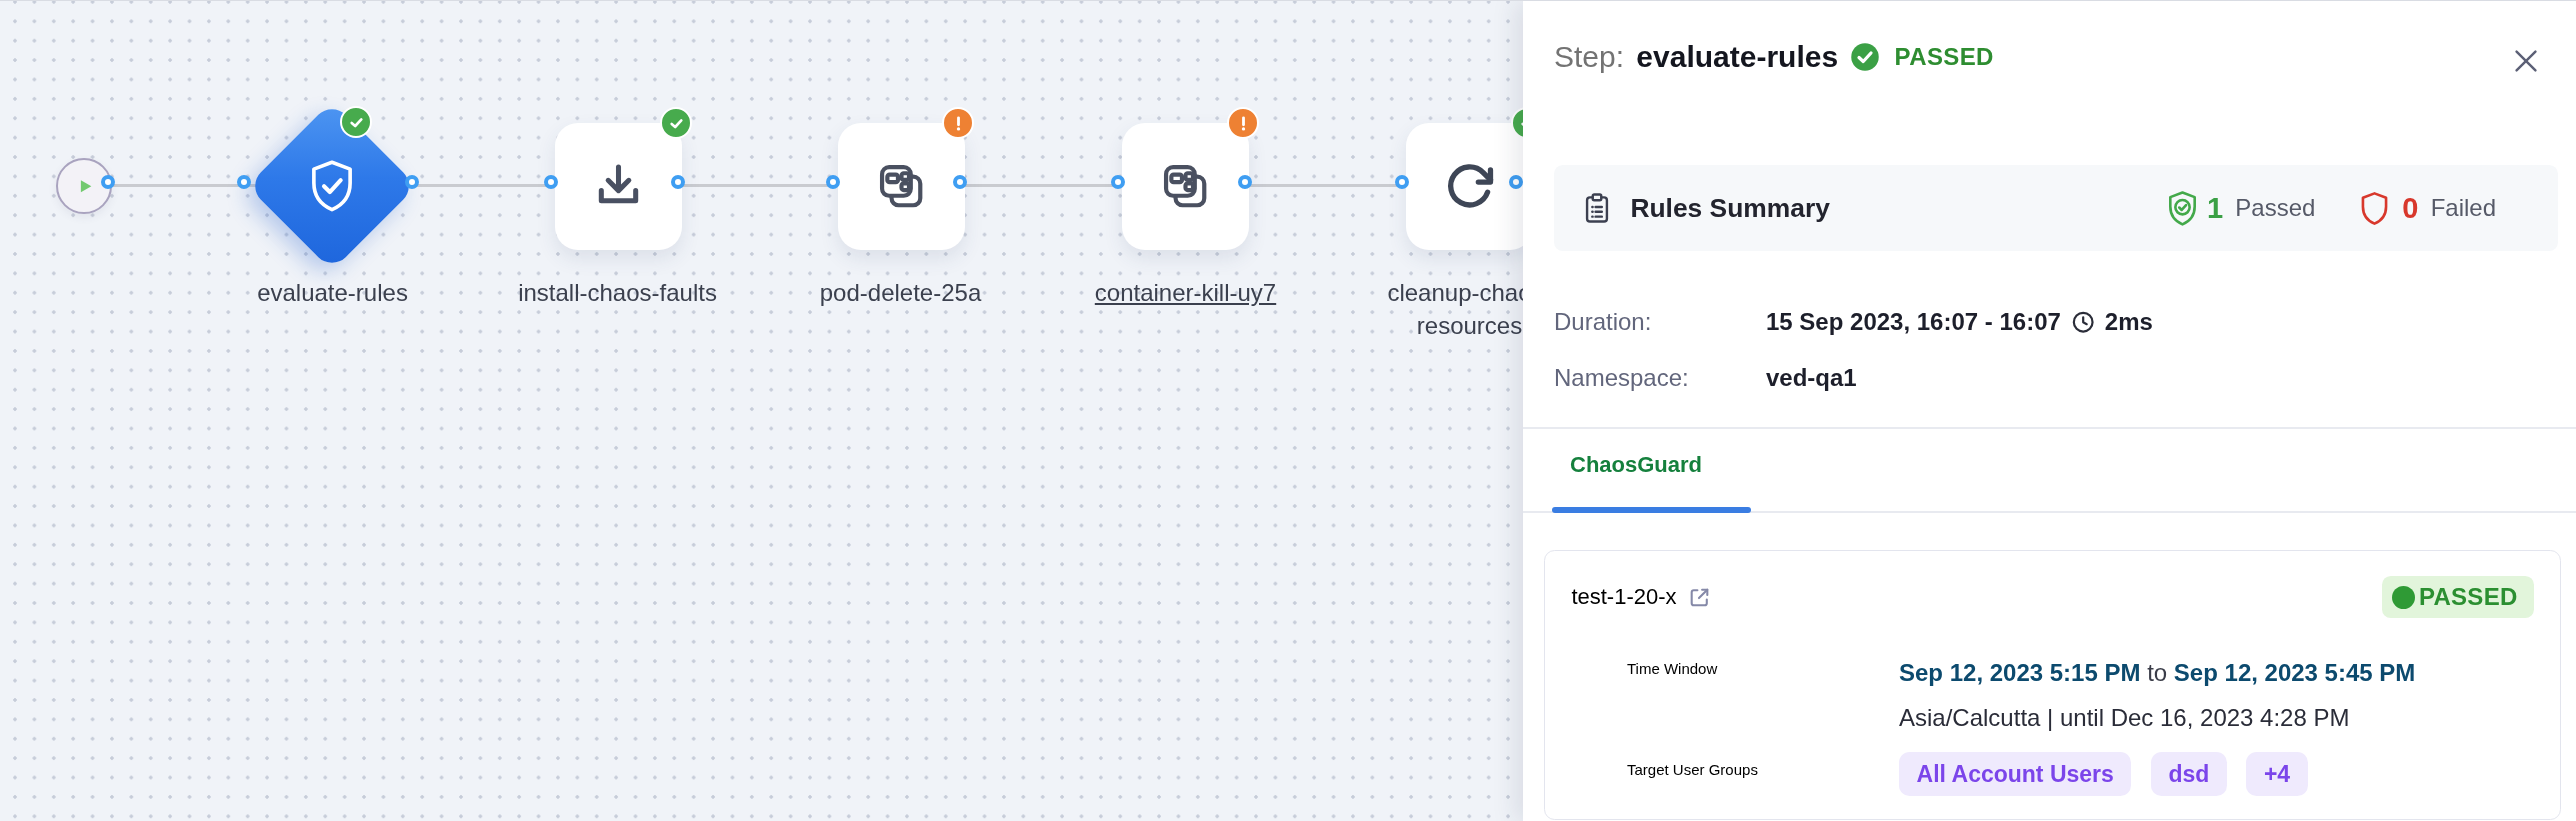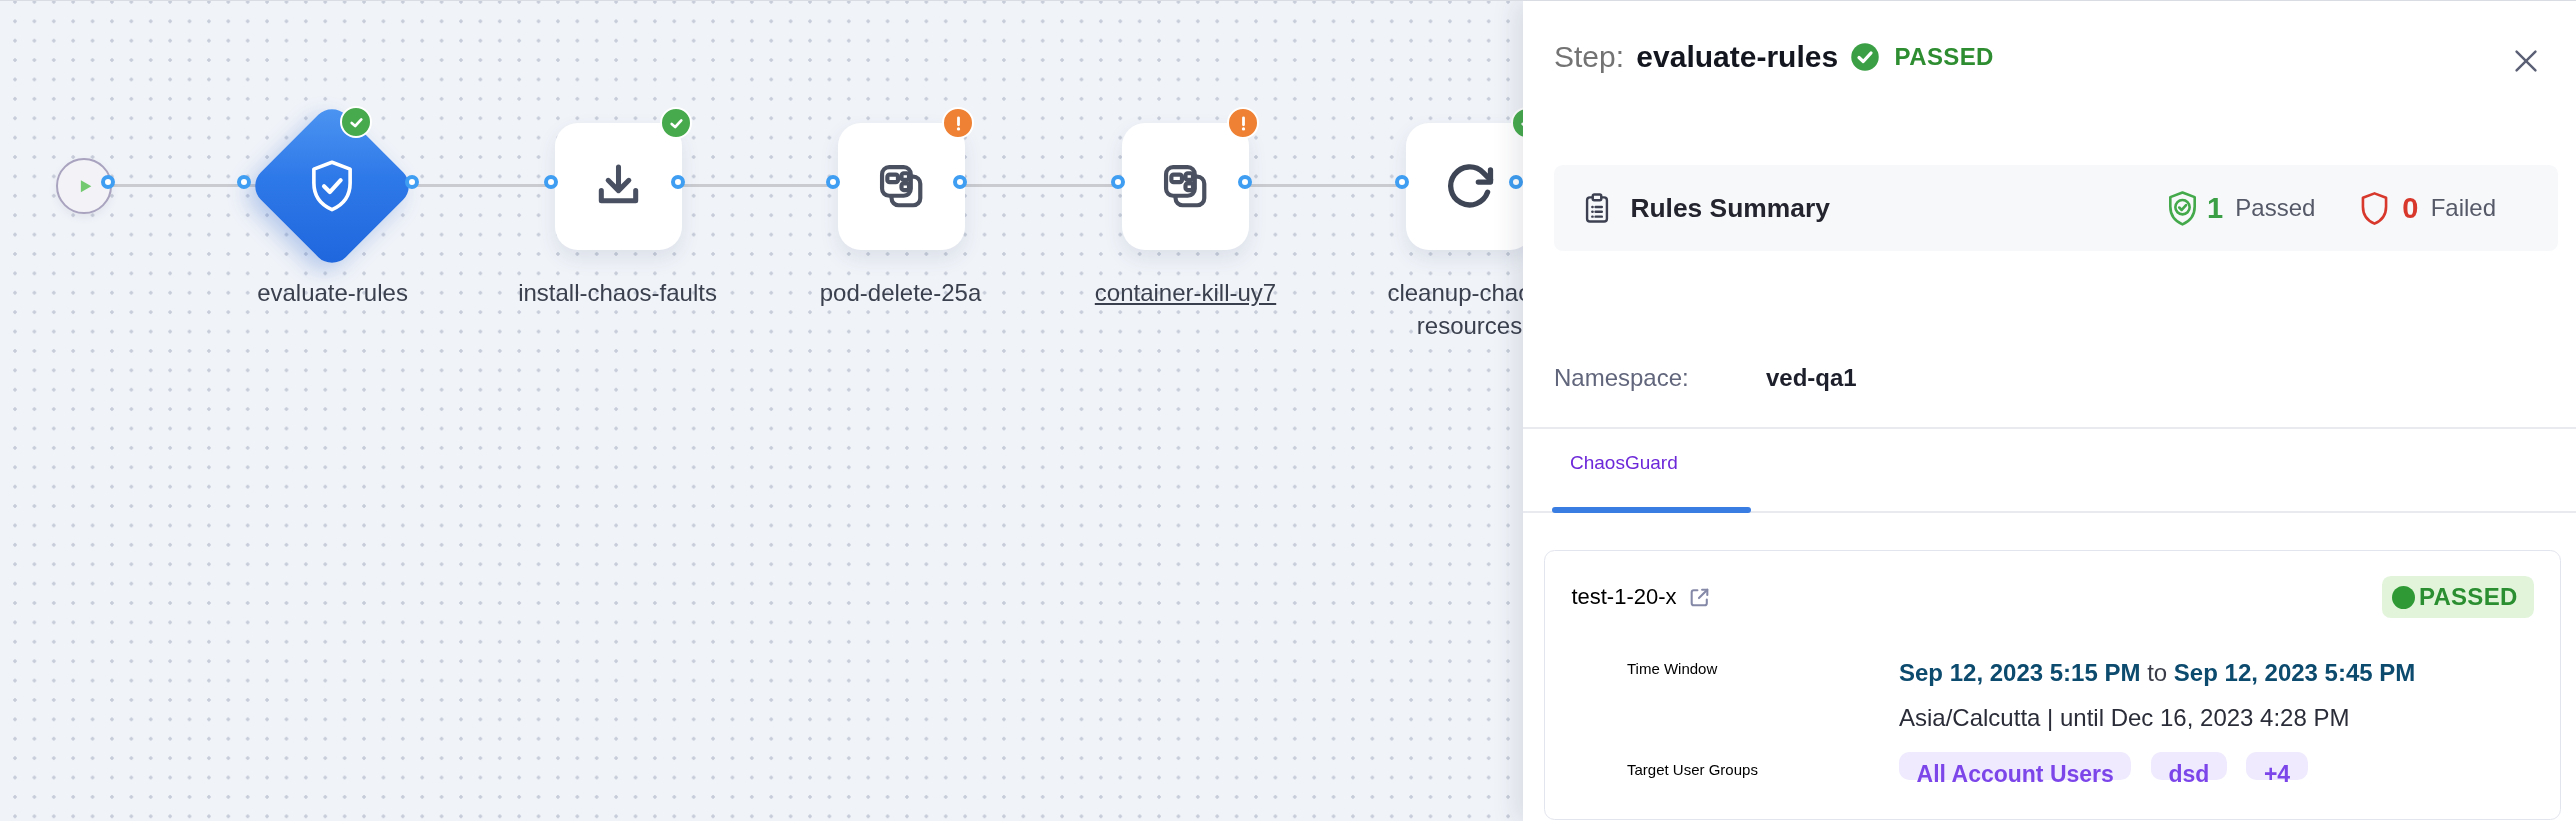--- a/index.html
+++ b/index.html
@@ -52,37 +52,37 @@
   .cnt-fail { font-size:29px; font-weight:700; color:#d8382c; margin:0 12.3px 0 8.8px; }
   .cnt-word { font-size:24px; color:#565a68; }
   .fail-grp { margin-left:41px; display:flex; align-items:center; }
 
   .detail-row { position:absolute; left:31px; display:flex; align-items:center; }
   .detail-label { width:212px; font-size:24px; color:#62667c; }
   .detail-value { font-size:24px; font-weight:600; color:#1d1f2b; display:flex; align-items:center; gap:8.8px; }
 
   .divider { position:absolute; left:0; width:100%; height:1.8px; background:#e8eaf0; }
 
-  .tab-label { position:absolute; top:451px; left:47px; font-size:19px; font-weight:400; color:#6d28d9; cursor:pointer; }
+  .tab-label { position:absolute; top:451px; left:47px; font-size:22px; font-weight:700; color:#15803d; cursor:pointer; }
   .tab-underline { position:absolute; top:506px; left:29px; width:199px; height:6.2px; border-radius:3.5px; background:#3a7de2; z-index:2; }
 
   .card { position:absolute; top:549px; left:21px; width:1017px; height:270px; border:1.8px solid #e3e5ee; border-radius:10.6px; background:#fff; }
   .card-head { position:absolute; top:25px; left:26.4px; right:26.4px; display:flex; align-items:center; }
   .guard-name { font-size:22px; font-weight:400; color:#000000; }
   .ext-link { margin-left:10.6px; cursor:pointer; display:flex; }
   .guard-badge { margin-left:auto; display:flex; align-items:center; background:#e2f5db; border-radius:8.8px; padding:7px 16px 7px 10.6px; }
   .guard-dot { width:23px; height:23px; border-radius:50%; background:#2f9a35; margin-right:3.5px; }
   .guard-badge-text { font-size:24px; font-weight:800; color:#2b8f31; letter-spacing:0.3px; }
 
   .c-label { position:absolute; left:82px; font-size:15px; color:#000000; }
   .tw-line1 { position:absolute; left:354px; top:108px; font-size:24px; color:#3b3d49; }
   .tw-line1 b { font-weight:700; color:#0c4a6e; }
   .tw-line2 { position:absolute; left:354px; top:153px; font-size:24px; color:#2a2c38; }
   .tg-badges { position:absolute; left:354px; top:201px; display:flex; gap:19.4px; }
-  .tg-badge { height:28px; line-height:44px; padding:0 17.6px; background:#efeafd; border-radius:10.6px;
+  .tg-badge { height:44px; line-height:44px; padding:0 17.6px; background:#efeafd; border-radius:10.6px;
     font-size:23px; font-weight:700; color:#7b45ea; cursor:pointer; }
 
   svg { display:block; }
 </style>
 </head>
 <body>
 
 <div class="page">
 
   <div class="canvas">
@@ -243,20 +243,33 @@
             <svg width="37" height="37" viewBox="0 0 24 24" fill="none" stroke="#d8382c" stroke-width="1.7" stroke-linecap="round" stroke-linejoin="round">
               <path d="M12 2.2 L19.5 5 V10.8 C19.5 16.6 16.2 20 12 21.8 C7.8 20 4.5 16.6 4.5 10.8 V5 Z"></path>
             </svg>
           </span>
           <span class="cnt-fail">0</span>
           <span class="cnt-word">Failed</span>
         </span>
       </div>
     </div>
 
+    <div class="detail-row" style="top:307px;">
+      <span class="detail-label">Duration:</span>
+      <span class="detail-value">
+        <span>15 Sep 2023, 16:07 - 16:07</span>
+        <span>
+          <svg width="26.4" height="26.4" viewBox="0 0 24 24" fill="none" stroke="#2b2d39" stroke-width="2" stroke-linecap="round" stroke-linejoin="round">
+            <circle cx="12" cy="12" r="8.5"></circle>
+              <polyline points="12 7.5 12 12 15.2 13.8"></polyline>
+          </svg>
+        </span>
+        <span>2ms</span>
+      </span>
+    </div>
 
     <div class="detail-row" style="top:363px;">
       <span class="detail-label">Namespace:</span>
       <span class="detail-value">ved-qa1</span>
     </div>
 
     <div class="divider" style="top:426px;"></div>
     <div class="divider" style="top:510px;"></div>
     <div class="tab-label">ChaosGuard</div>
     <div class="tab-underline"></div>

